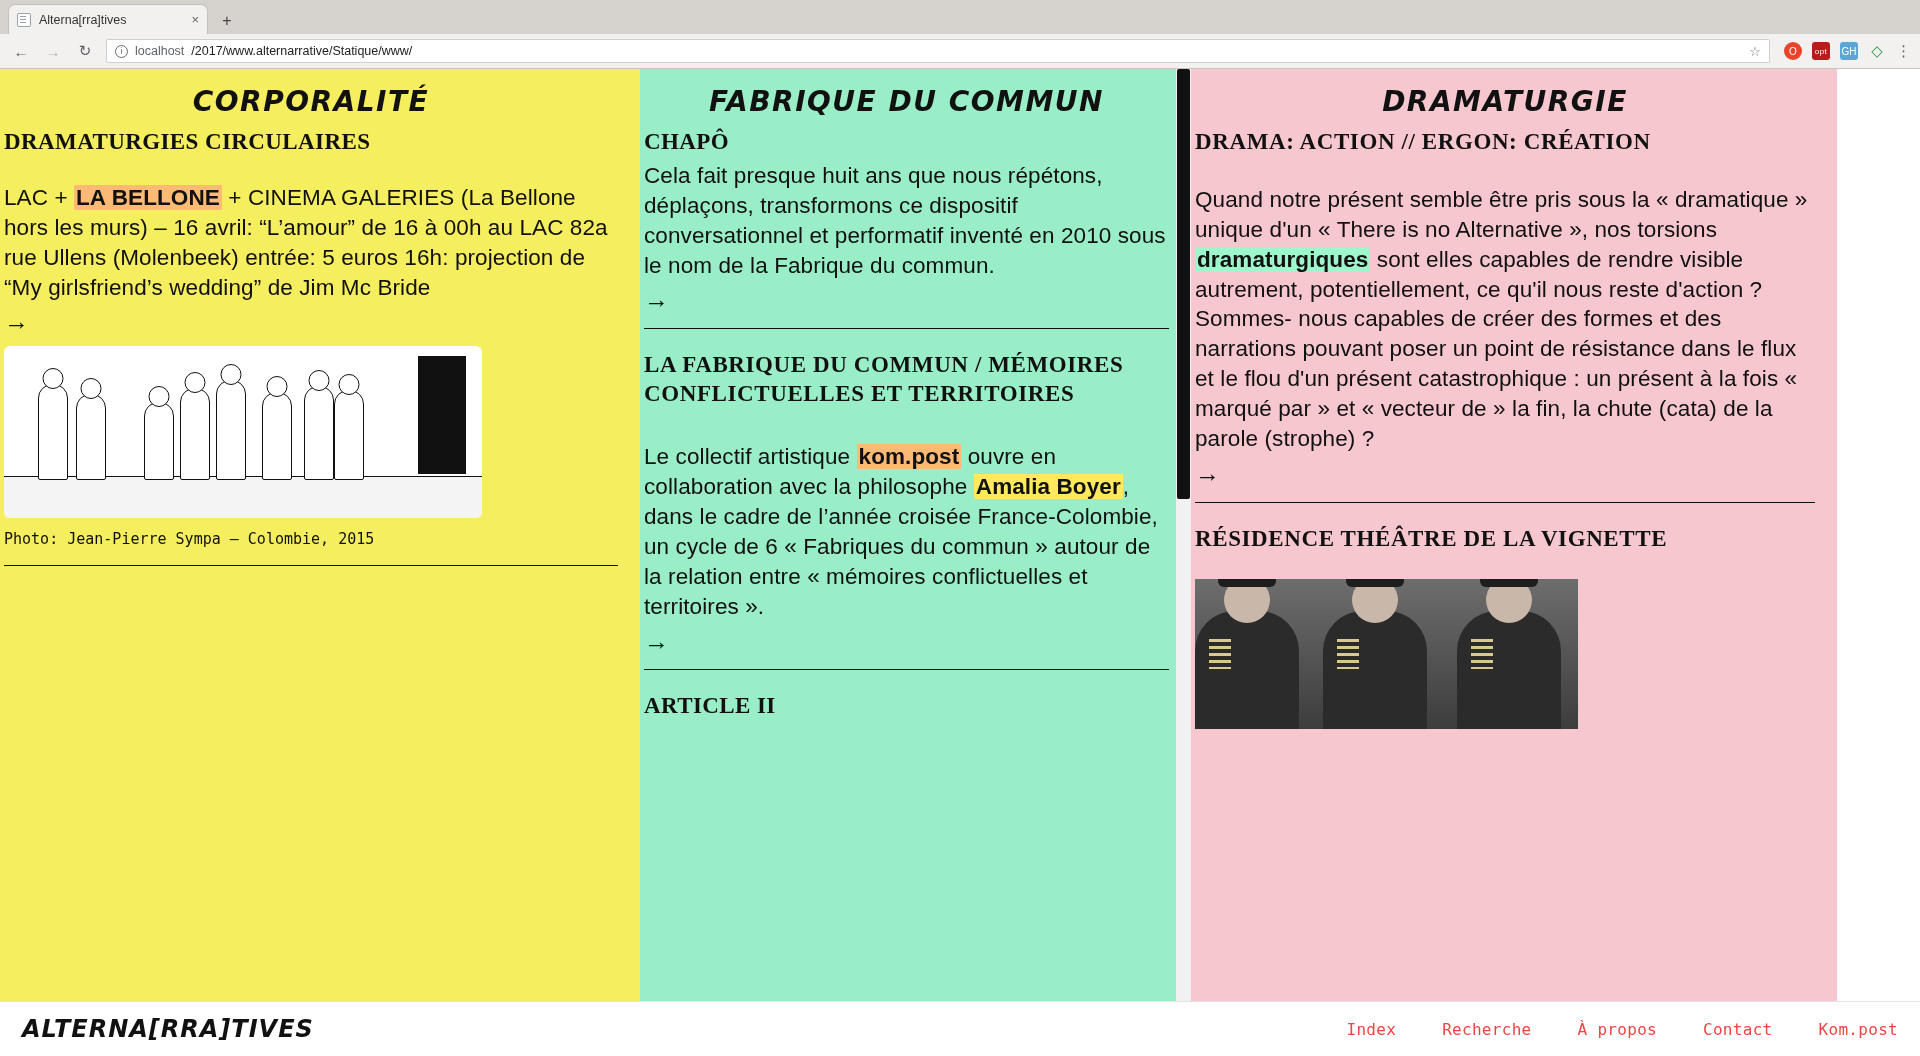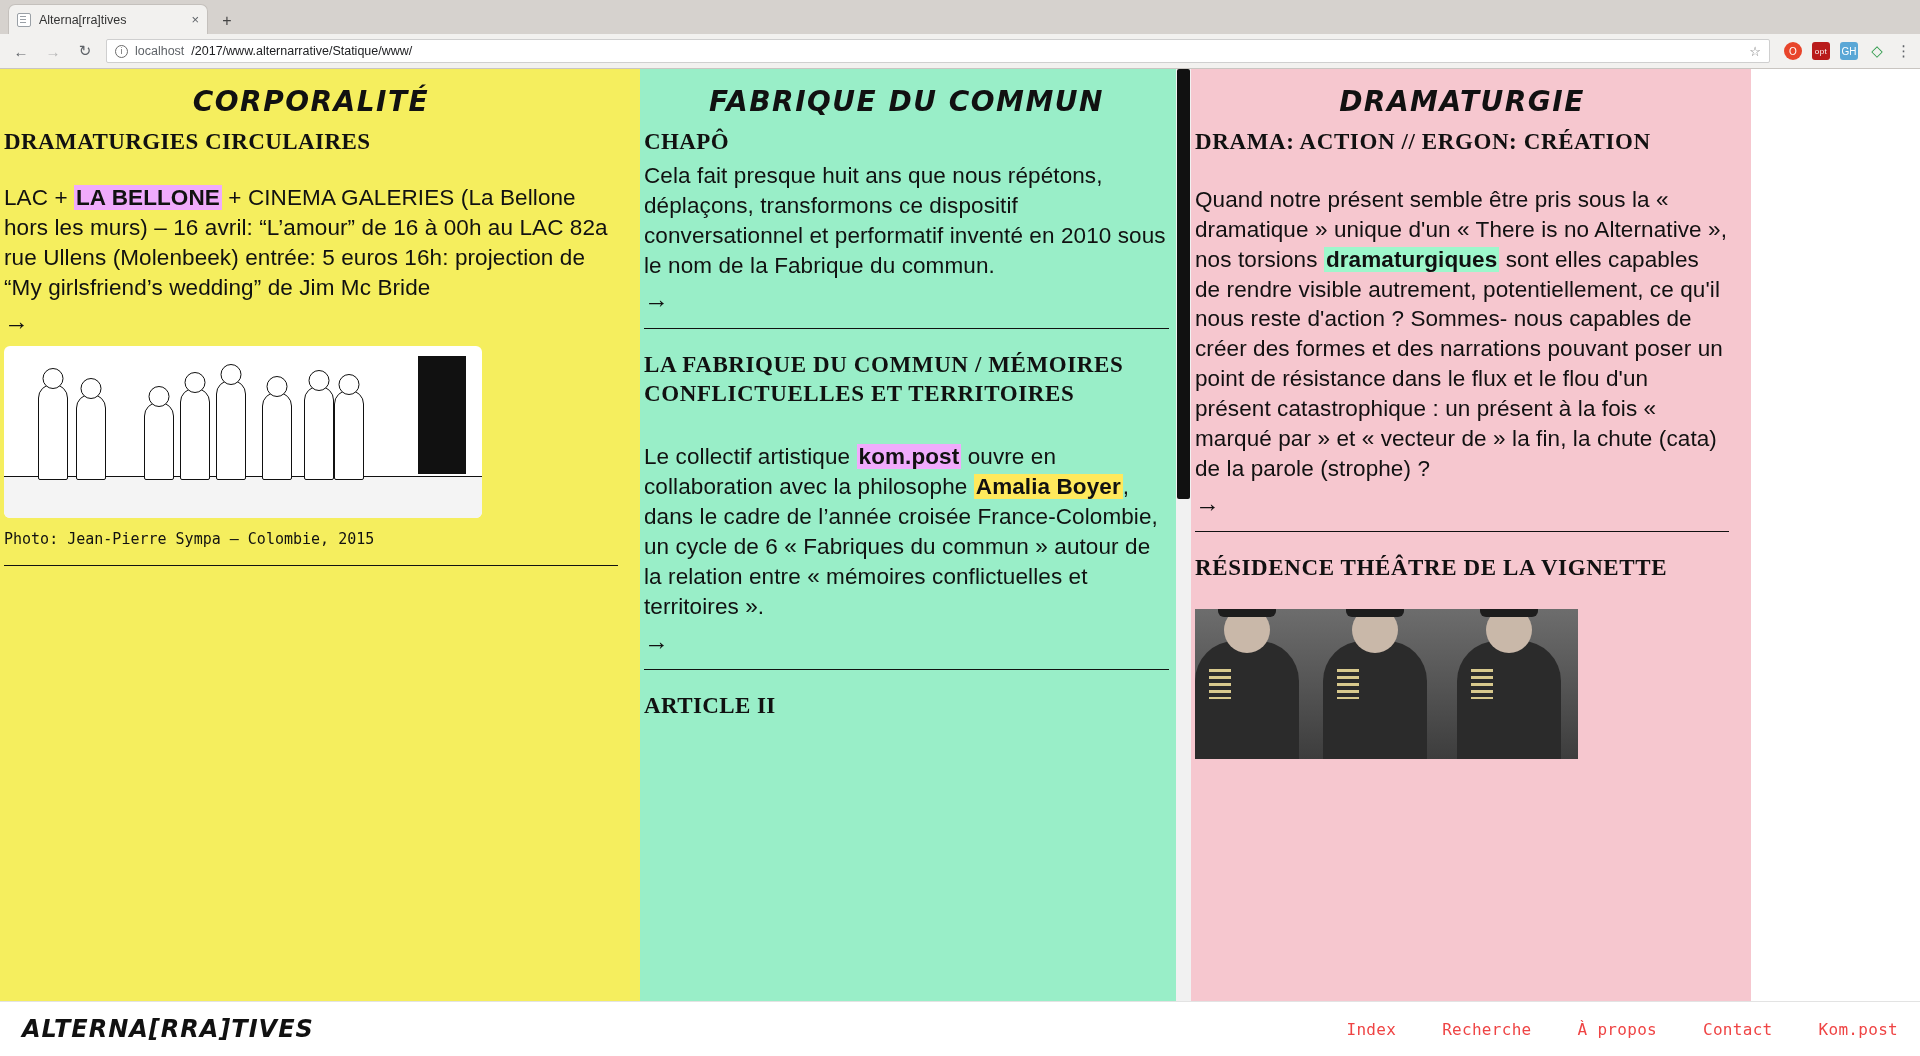--- a/index.html
+++ b/index.html
@@ -65,42 +65,42 @@
   .ext.green { color:#2e9b4a; font-size: 15px; }
   .menu-dots { color:#5f6368; font-size: 15px; letter-spacing:1px; width:14px; text-align:center; }
 
   
   .page { position: relative; flex: 1 1 auto; background:#fff; overflow: hidden; }
   .columns { display:flex; height: calc(100% - 55px); align-items: stretch; }
 
   .col { position: relative; overflow: hidden; padding: 14px 22px 0 4px; }
   .col-1 { background:#f5ee5e; width: 640px; }
   .col-2 { background:#99eec8; width: 551px; }
-  .col-3 { background:#f6c7cf; width: 560px; }
+  .col-3 { background:#f6c7cf; width: 646px; }
 
   .col-title {
     text-align: center;
     font-family: "DejaVu Sans", sans-serif;
     font-weight: bold; font-style: italic;
     font-size: 28px; letter-spacing: 1.5px;
     margin: 2px 0 10px 0; color:#111;
   }
   .sec-head {
     font-family: "Liberation Serif", serif;
     font-weight: bold; font-size: 23px; color:#111;
     letter-spacing: .4px; line-height: 1.25;
     margin: 0 0 26px 0;
   }
   .sec-head.small-caps { font-variant: small-caps; letter-spacing: .6px; }
   .body-text {
     font-size: 22.5px; line-height: 1.33; color:#111;
     margin: 0 0 6px 0; letter-spacing: .1px;
   }
   .arrow { font-size: 25px; line-height: 1.1; margin: 2px 0 10px 0; color:#111; }
-  .hl-pink { background:#f0abfc; font-weight: bold; padding: 0 2px; }
+  .hl-pink { background:#fdba74; font-weight: bold; padding: 0 2px; }
   .hl-yellow { background:#ffe95c; font-weight: bold; padding: 0 2px; }
   .hl-green { background:#9ef7cc; font-weight: bold; padding: 0 2px; }
 
   .rule { border: none; border-top: 1.5px solid #111; margin: 14px 0 22px 0; }
 
   
   .photo1 {
     width: 478px; height: 172px; background:#fff; border-radius: 6px;
     margin: 4px 0 10px 0; position: relative; overflow: hidden;
   }

